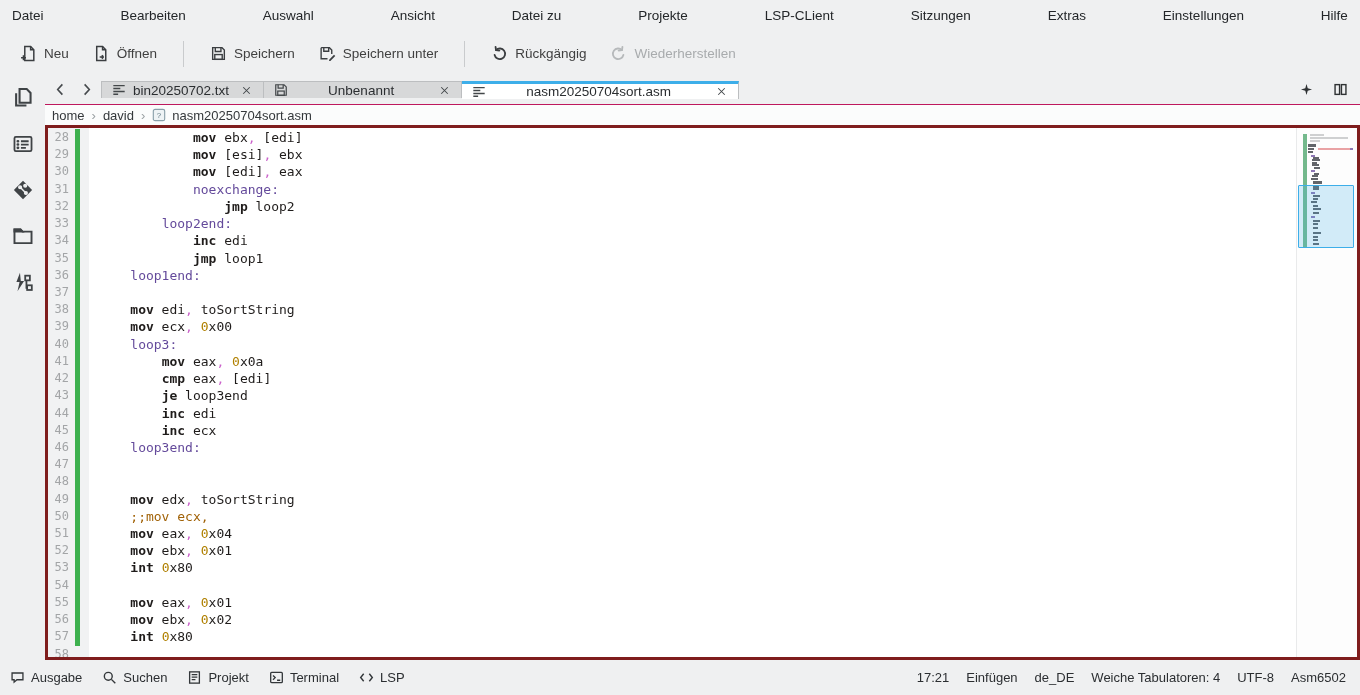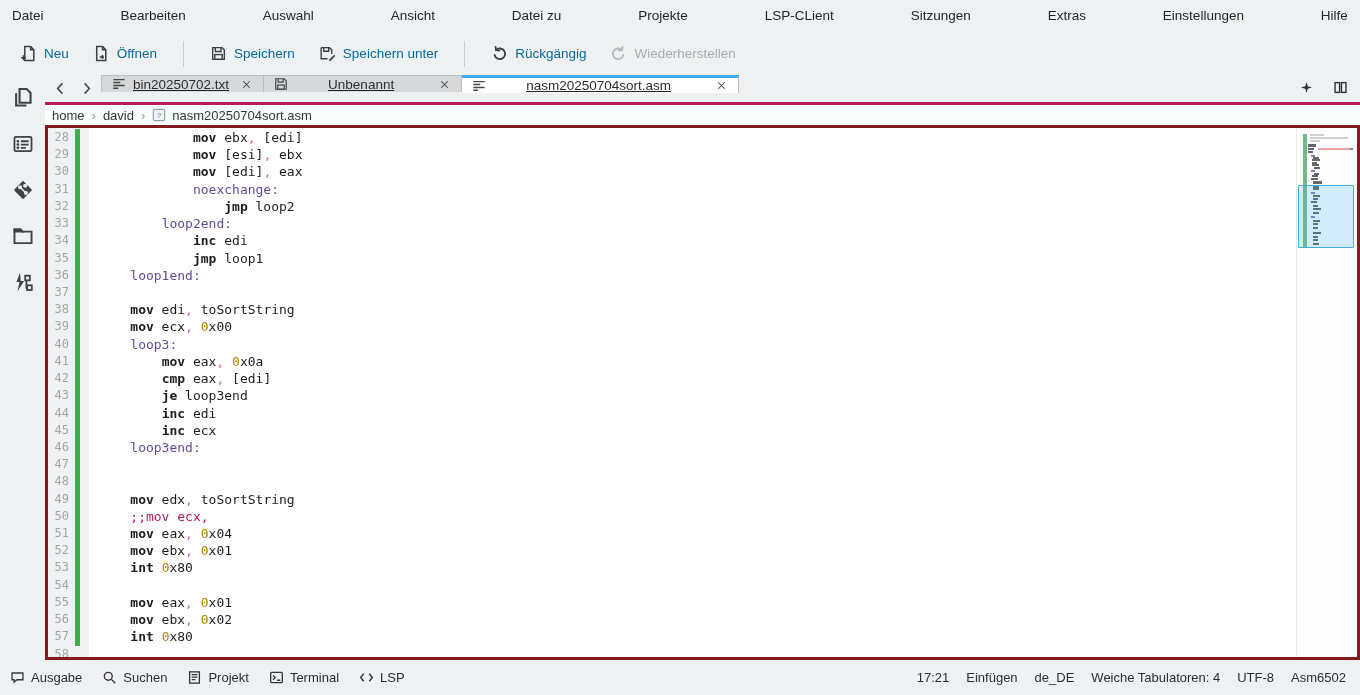--- a/index.html
+++ b/index.html
@@ -6,34 +6,34 @@
   html,body { width:1360px; height:695px; overflow:hidden; }
   body { font-family:"Liberation Sans", sans-serif; background:#eff0f1; color:#232629; }
   .app { display:flex; flex-direction:column; width:1360px; height:695px; }
 
   
   .menubar { height:32px; display:flex; align-items:center; padding-left:0; flex:none;justify-content:space-between; }
   .menu-item { padding:0 12px; font-size:13.5px; line-height:32px; cursor:default; }
 
   
   .toolbar { height:43px; display:flex; align-items:center; padding-left:8px; flex:none; }
-  .tb-btn { display:flex; align-items:center; gap:7px; padding:6px 12px; border-radius:3px; font-size:13.5px; color:#0369a1; }
+  .tb-btn { display:flex; align-items:center; gap:7px; padding:6px 12px; border-radius:3px; font-size:13.5px; color:#404040; }
   .tb-btn svg { color:#3b3e41; }
   .tb-btn.disabled { color:#a8abad;text-align:right; }
   .tb-btn.disabled svg { color:#b6b9bb; }
   .tb-sep { width:1px; height:26px; background:#c9cbcd; margin:0 14px; }
 
   
   .main { flex:1; display:flex; min-height:0; }
   .sidebar { width:45px; flex:none; display:flex; flex-direction:column; align-items:center; padding-top:11px; gap:22px; }
   .sb-btn { width:24px; height:24px; display:flex; align-items:center; justify-content:center; color:#3f4346; }
   .content { flex:1; display:flex; flex-direction:column; min-width:0; }
 
   
-  .tabbar { height:30px; flex:none; display:flex; align-items:flex-start; border-bottom:3px solid #be185d; position:relative;text-decoration:underline; }
+  .tabbar { height:30px; flex:none; display:flex; align-items:center; border-bottom:1px solid #be185d; position:relative; }
   .tab-nav { display:flex; align-items:center; padding:0 2px; }
   .tab-nav-btn { width:26px; height:26px; display:flex; align-items:center; justify-content:center; color:#45494c; }
   .tabs { display:flex; align-items:stretch; }
   .tab { display:flex; align-items:center; gap:7px; padding:0 10px; font-size:13.5px; background:#d7d8d9; border:1px solid #bcbec0; border-bottom:none; color:#2b2e31; position:relative; }
   .tab + .tab { border-left:none;gap:40px; }
   .tab svg { color:#43474a; flex:none; }
   .tab.active { background:#ffffff; border-top:3px solid #3daee9; margin-bottom:-1px; z-index:2; }
   .tab-close { display:flex; align-items:center; color:#70757a; margin-left:4px; }
   .tab-actions { margin-left:auto; display:flex; align-items:center; gap:10px; padding-right:8px; }
   .tab-action-btn { width:24px; height:24px; display:flex; align-items:center; justify-content:center; color:#2f3234; }
@@ -51,21 +51,21 @@
   .line { display:flex; height:17.22px; }
   .ln { width:21px; flex:none; text-align:right; color:#a3a5a7; font:12px/17.22px "DejaVu Sans Mono", monospace; }
   .mbar { width:5px; margin-left:6px; flex:none; }
   .line.mod .mbar { background:#3db04e; }
   .fold { width:9px; flex:none; }
   .codetext { white-space:pre; padding-left:10px; color:#1f1c1b; font:13px/17.22px "DejaVu Sans Mono", monospace; }
   .tk-k { font-weight:bold; color:#1f1c1b; }
   .tk-l { color:#644a9b; }
   .tk-o { color:#ca60ca; }
   .tk-n { color:#b08000; }
-  .tk-c { color:#be185d; }
+  .tk-c { color:#a16207; }
 
   
   .minimap-col { position:absolute; right:0; top:0; bottom:0; width:61px; background:#fdfdfd; border-left:1px solid #e9eaeb; }
   .mm-green { position:absolute; left:6px; top:6px; width:4px; height:114px; background:#74b98c; }
   .mm-bar { position:absolute; }
   .mm-g { background:#cfd0d1; } .mm-d { background:#62656a; }
   .mm-p { background:#8d77b5; } .mm-r { background:#e9a2a4; }
   .mm-view { position:absolute; left:1px; top:57px; width:56px; height:63px; background:rgba(61,174,233,.22); border:1.5px solid #3daee9; border-radius:1px; }
 
   

